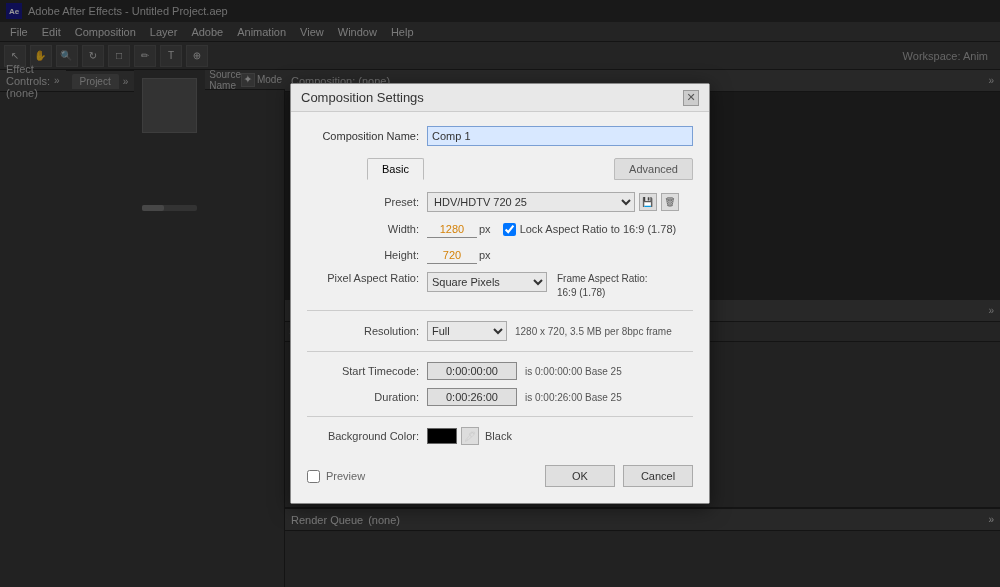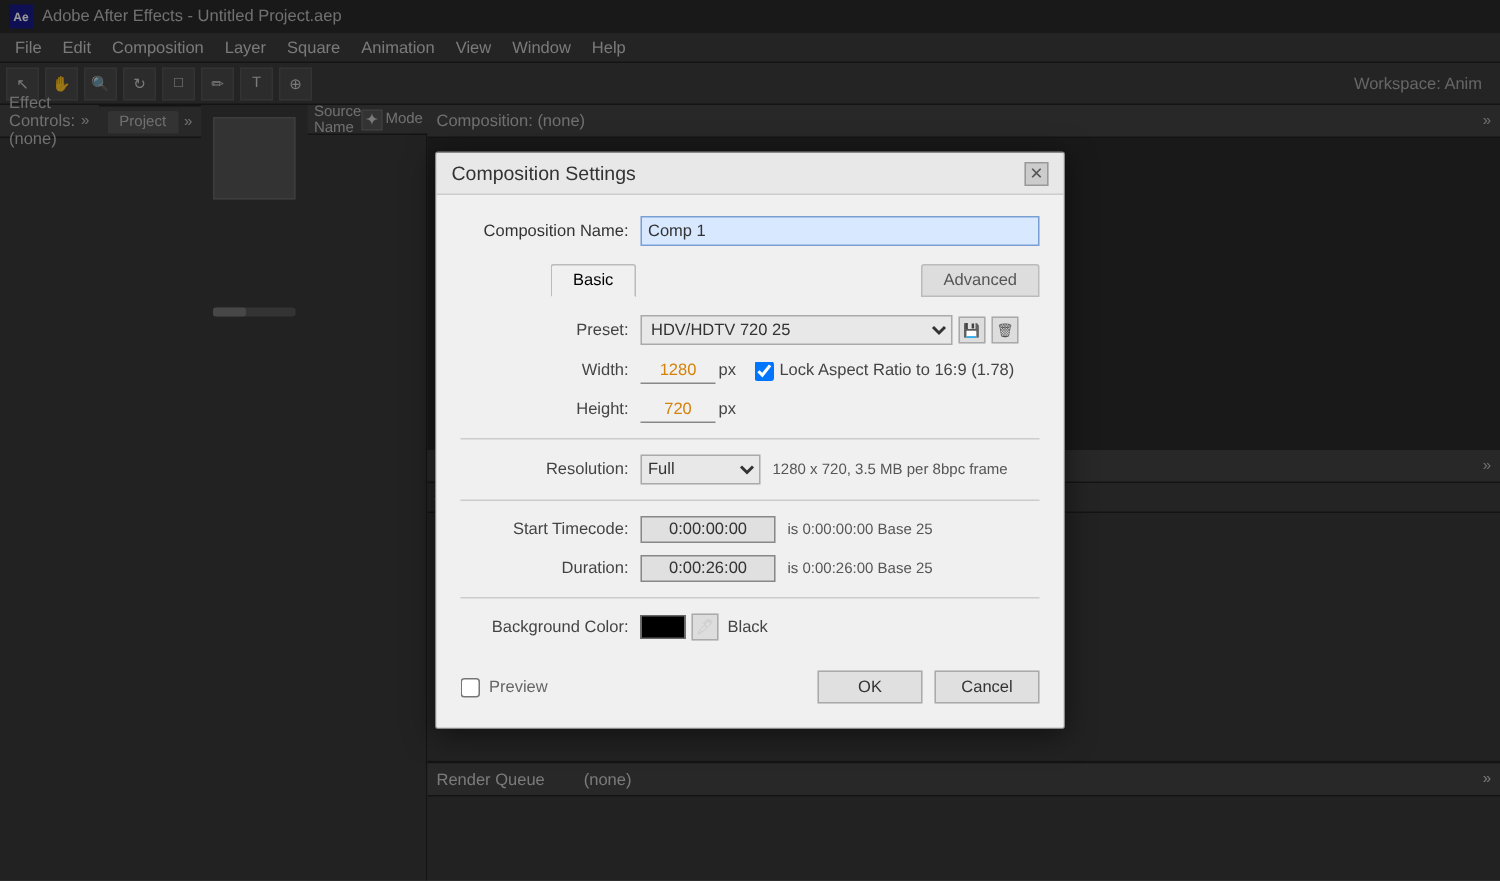--- a/index.html
+++ b/index.html
@@ -166,21 +166,21 @@
       height: 80px;
       background: #3a3a3a;
       border-top: 2px solid #222;
     }
     .render-header {
       background: #444;
       height: 22px;
       display: flex;
       align-items: center;
       padding: 0 6px;
-      gap: 26px;
+      gap: 5px;
       border-bottom: 1px solid #222;
     }
 
     
     .timeline-area {
       flex: 1;
       background: #3a3a3a;
       position: relative;
     }
     .timeline-header {
@@ -502,21 +502,21 @@
 <div class="title-bar">
   <div class="ae-logo">Ae</div>
   <span>Adobe After Effects - Untitled Project.aep</span>
 </div>
 
 <div class="menu-bar">
   <span class="menu-item">File</span>
   <span class="menu-item">Edit</span>
   <span class="menu-item">Composition</span>
   <span class="menu-item">Layer</span>
-  <span class="menu-item">Square</span>
+  <span class="menu-item">Adobe</span>
   <span class="menu-item">Animation</span>
   <span class="menu-item">View</span>
   <span class="menu-item">Window</span>
   <span class="menu-item">Help</span>
 </div>
 
 <div class="toolbar">
   <div class="tool-btn">↖</div>
   <div class="tool-btn">✋</div>
   <div class="tool-btn">🔍</div>
@@ -633,20 +633,30 @@
           <span>Lock Aspect Ratio to 16:9 (1.78)</span>
         </div>
       </div>
 
       <div class="form-row">
         <span class="form-label">Height:</span>
         <input class="form-input-num" type="text" value="720" style="">
         <span class="px-label">px</span>
       </div>
 
+      <div class="form-row pixel-aspect-row">
+        <span class="form-label">Pixel Aspect Ratio:</span>
+        <select class="pixel-aspect-select">
+          <option>Square Pixels</option>
+        </select>
+        <div style="margin-left:10px;">
+          <div class="aspect-info">Frame Aspect Ratio:</div>
+          <div class="aspect-info">16:9 (1.78)</div>
+        </div>
+      </div>
 
       <div class="sep"></div>
 
 
       <div class="form-row">
         <span class="form-label">Resolution:</span>
         <select class="res-select">
           <option>Full</option>
           <option>Half</option>
           <option>Third</option>

